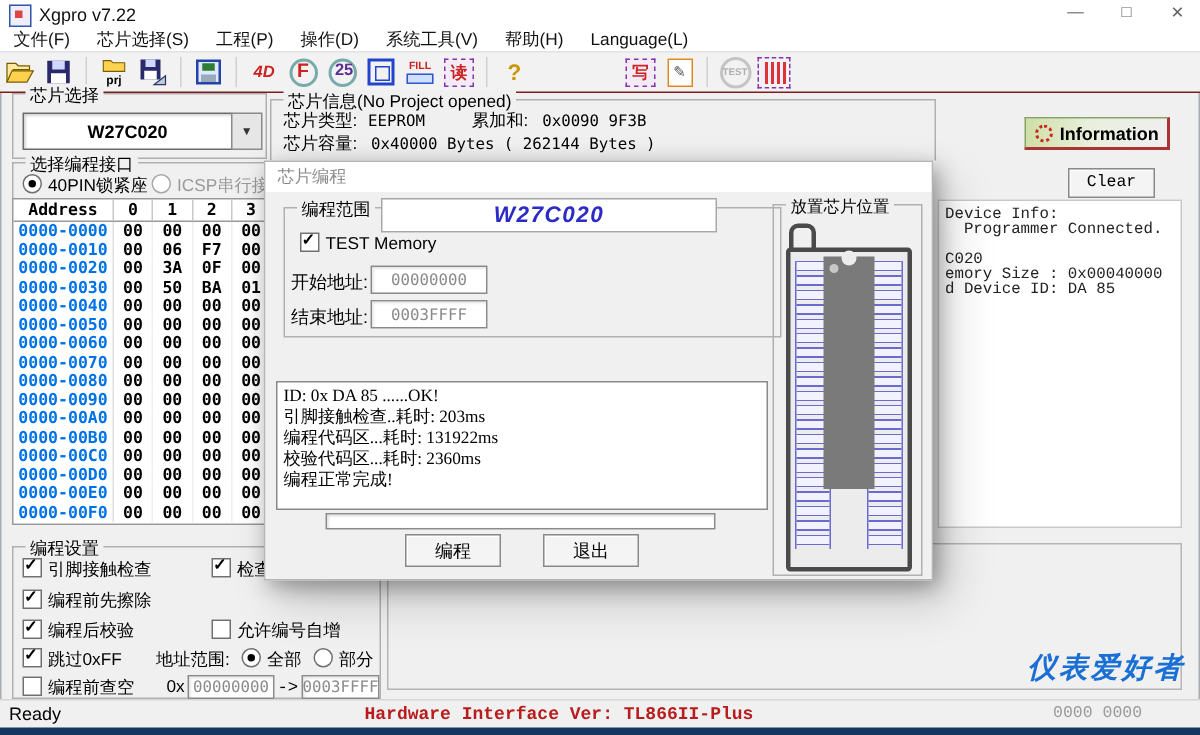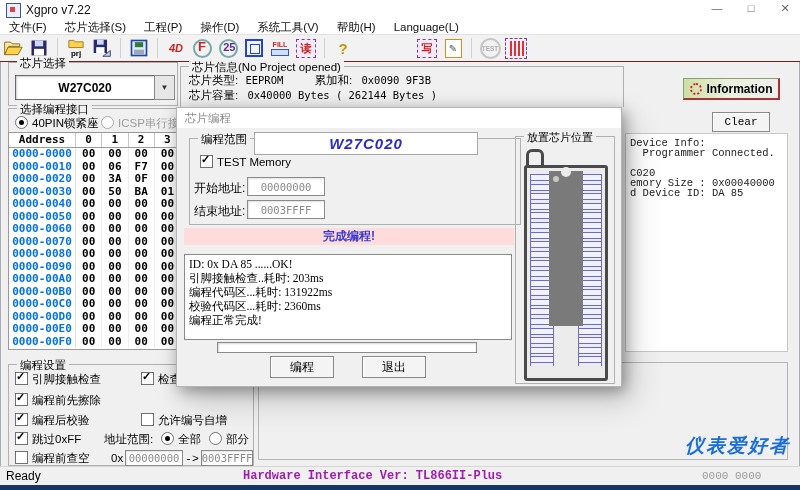--- a/index.html
+++ b/index.html
@@ -102,21 +102,21 @@
   .socket{position:absolute;left:8px;top:28px;width:78px;height:210px;border:3px solid #4a4a4a;border-radius:3px;background:#ececec;}
   .pinstrip{position:absolute;top:6px;width:22px;height:192px;border-left:1px solid #6a6ad0;border-right:1px solid #6a6ad0;
             background:repeating-linear-gradient(180deg,#6a6ad0 0 1px,#f2f2ff 1px 6px,#6a6ad0 6px 7px,#ececec 7px 9.6px);}
   .pinstrip.l{left:3px;} .pinstrip.r{right:3px;}
   .dipchip{position:absolute;left:22px;top:3px;width:34px;height:155px;background:#7a7a7a;}
   .dipchip::before{content:"";position:absolute;left:12px;top:-4px;width:10px;height:10px;border-radius:50%;background:#ececec;}
   .dipchip::after{content:"";position:absolute;left:4px;top:5px;width:6px;height:6px;border-radius:50%;background:#c8c8c8;}
   
   .statusbar{position:absolute;left:0;top:466px;width:800px;height:19px;background:#f0f0f0;border-top:1px solid #d6d6d6;}
   .sb-ready{position:absolute;left:6px;top:2px;font-size:12px;}
-  .sb-hw{position:absolute;left:243px;top:2px;font-family:"Liberation Mono",monospace;font-weight:bold;font-size:12px;color:#a21caf;}
+  .sb-hw{position:absolute;left:243px;top:2px;font-family:"Liberation Mono",monospace;font-weight:bold;font-size:12px;color:#b91c1c;}
   .sb-right{position:absolute;left:702px;top:3px;font-family:"Liberation Mono",monospace;font-size:11px;color:#9a9a9a;}
   .taskstrip{position:absolute;left:0;top:485px;width:800px;height:5px;background:#15375f;}
   .watermark{position:absolute;left:648px;top:436px;z-index:20;text-align:right;width:142px;line-height:20px;}
   .wm1{font-family:"Liberation Serif",serif;font-weight:bold;font-style:italic;font-size:19px;
        color:#1a6fd4;letter-spacing:2px;}
   .wm2{font-size:15px;font-weight:bold;}
   .wm2 .brand{font-size:21px;color:#1467d2;}
   .wm2 .suffix{color:#d03a3a;}
 </style>
 </head>
@@ -413,21 +413,20 @@
       <div class="group" style="left:12px;top:10px;width:330px;height:85px;background:#f0f0f0">
         <span class="glabel">编程范围</span>
         <span class="set-item" style="left:10px;top:16px">
           <span class="cb on"></span><span>TEST Memory</span>
         </span>
         <span class="set-item" style="left:4px;top:41px;font-size:12px">开始地址:</span>
         <span class="field" style="position:absolute;left:57px;top:38px;width:76px;height:17px">00000000</span>
         <span class="set-item" style="left:4px;top:64px;font-size:12px">结束地址:</span>
         <span class="field" style="position:absolute;left:57px;top:61px;width:76px;height:17px">0003FFFF</span>
       </div>
-      <div class="statusbanner">完成编程!</div>
       <div class="logbox">
           <div>ID: 0x DA 85 ......OK!</div>
           <div>引脚接触检查..耗时: 203ms</div>
           <div>编程代码区...耗时: 131922ms</div>
           <div>校验代码区...耗时: 2360ms</div>
           <div>编程正常完成!</div>
         </div>
       <div class="progress"></div>
       <div class="btn" style="position:absolute;left:93px;top:228px;width:62px;height:20px">编程</div>
       <div class="btn" style="position:absolute;left:185px;top:228px;width:62px;height:20px">退出</div>

